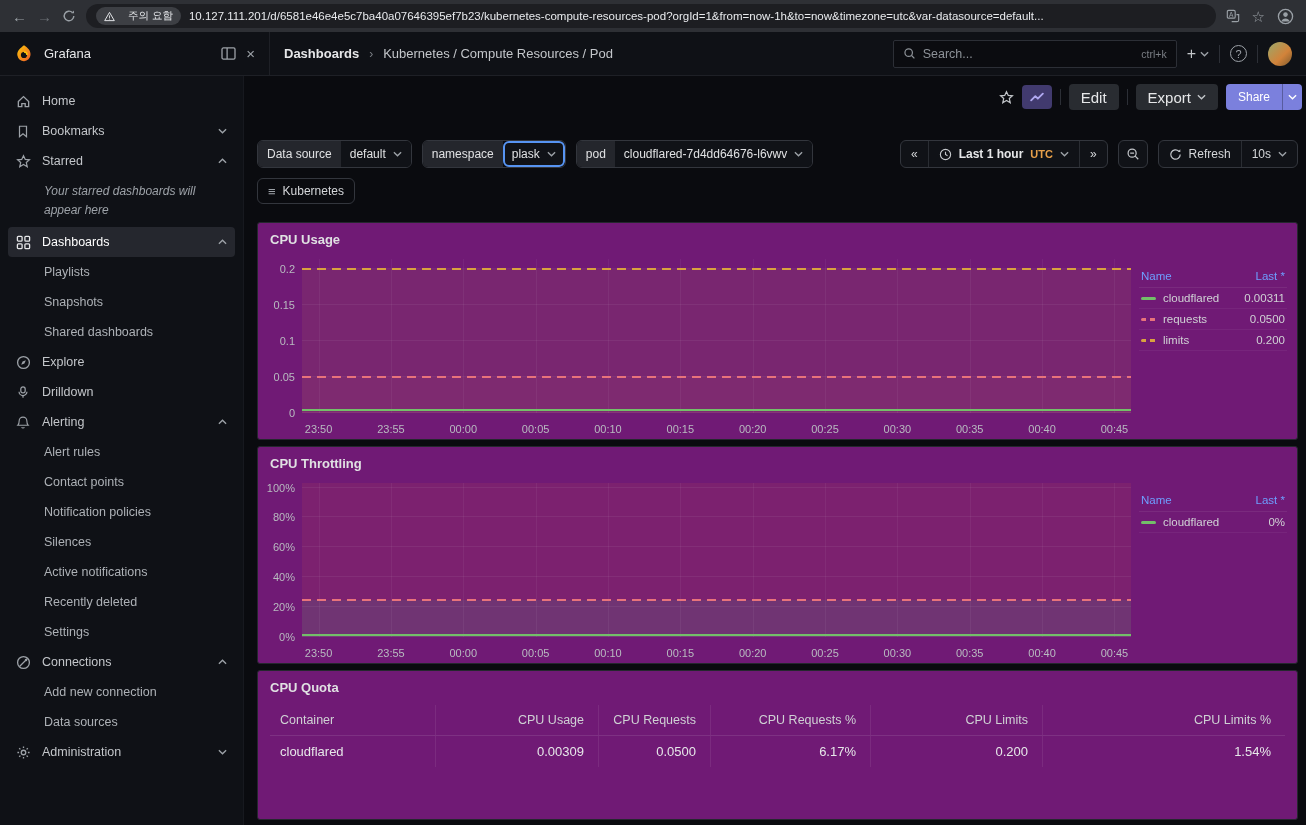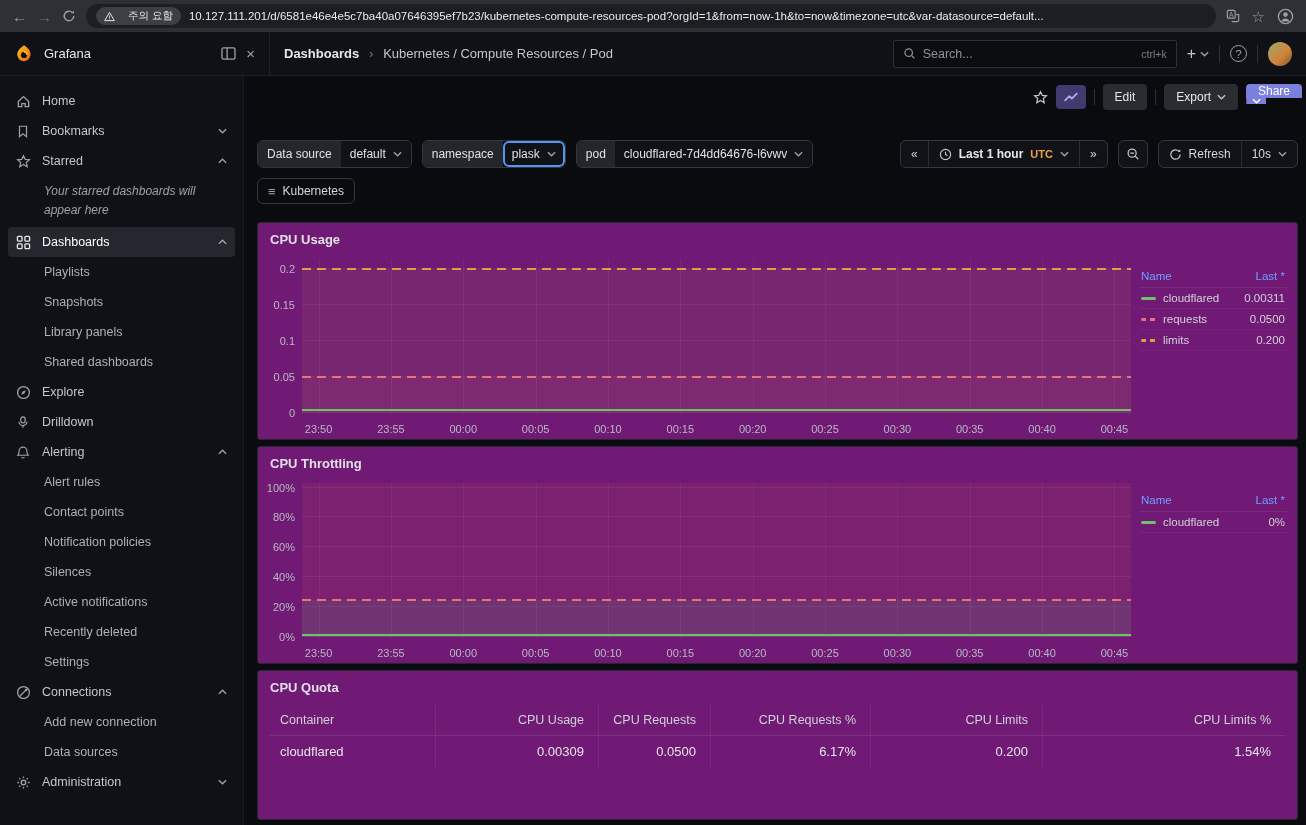--- a/index.html
+++ b/index.html
@@ -45,22 +45,22 @@
   .nav-chev { color:#9da2a8; display:flex; }
   .nav-note { font-style:italic; color:#9da2a8; font-size:12px; line-height:1.55; padding:6px 10px 8px 36px; }
 
   .main { flex:1; background:#0a0b0f; padding:0 8px 0 13px; overflow:hidden; }
 
   
   .page-toolbar { margin:6px -4px 0 0; height:30px; display:flex; align-items:center; justify-content:flex-end; gap:8px; }
   .tb-star { color:#c3c6ca; display:flex; cursor:pointer; }
   .scene-btn { width:30px; height:24px; border-radius:4px; background:#413a6e; display:flex; align-items:center; justify-content:center; cursor:pointer; }
   .tb-div { width:1px; height:16px; background:#2c2f36; }
-  .btn { height:26px; padding:0 12px; border-radius:4px; background:#292c31; color:#e6e7e9; font-size:12px; font-weight:500; display:flex; align-items:center; gap:6px; cursor:pointer; border:0; font-family:inherit; }
-  .btn-share { display:flex; height:26px; border-radius:4px; overflow:hidden; cursor:pointer;flex-direction:column; }
+  .btn { height:26px; padding:0 12px; border-radius:4px; background:#292c31; color:#e6e7e9; font-size:15px; font-weight:500; display:flex; align-items:center; gap:6px; cursor:pointer; border:0; font-family:inherit; }
+  .btn-share { display:flex; height:26px; border-radius:4px; overflow:hidden; cursor:pointer; }
   .btn-share .main-seg { background:#7b80dd; color:#fff; font-size:12px; font-weight:500; display:flex; align-items:center; padding:0 12px; }
   .btn-share .chev-seg { background:#7b80dd; border-left:1px solid rgba(0,0,0,0.28); width:20px; display:flex; align-items:center; justify-content:center; color:#fff; }
 
   
   .controls-row { margin-top:28px; display:flex; align-items:center; gap:10px; }
   .var-pill { display:flex; align-items:stretch; height:28px; border:1px solid #33363d; border-radius:6px; overflow:hidden; font-size:12px; }
   .var-label { background:#24262c; color:#e0e1e3; font-weight:500; display:flex; align-items:center; padding:0 9px; }
   .var-value { background:#101217; color:#e0e1e3; display:flex; align-items:center; gap:7px; padding:0 9px; cursor:pointer; }
   .var-value.focused { outline:2px solid #5794f2; outline-offset:-2px; border-radius:6px; }
   .time-group, .refresh-group { display:flex; align-items:stretch; height:28px; border:1px solid #33363d; border-radius:6px; overflow:hidden; font-size:12px; background:#101217; }
@@ -251,23 +251,20 @@
           <svg width="9" height="6" viewBox="0 0 10 6">
             <polyline points="1,5 5,1 9,5" fill="none" stroke="currentColor" stroke-width="1.5"></polyline>
           </svg>
         </span>
     </div>
     <div class="nav-item child">
         <span class="nav-label">Playlists</span>
       </div>
     <div class="nav-item child">
         <span class="nav-label">Snapshots</span>
-      </div>
-    <div class="nav-item child">
-        <span class="nav-label">Library panels</span>
       </div>
     <div class="nav-item child">
         <span class="nav-label">Shared dashboards</span>
       </div>
     <div class="nav-item">
       <span class="nav-ico">
           <svg width="15" height="15" viewBox="0 0 16 16">
             <circle cx="8" cy="8" r="6.3" fill="none" stroke="currentColor" stroke-width="1.4"></circle>
             <path d="M10.5 5.5 L9 9 L5.5 10.5 L7 7 Z" fill="currentColor"></path>
           </svg>

